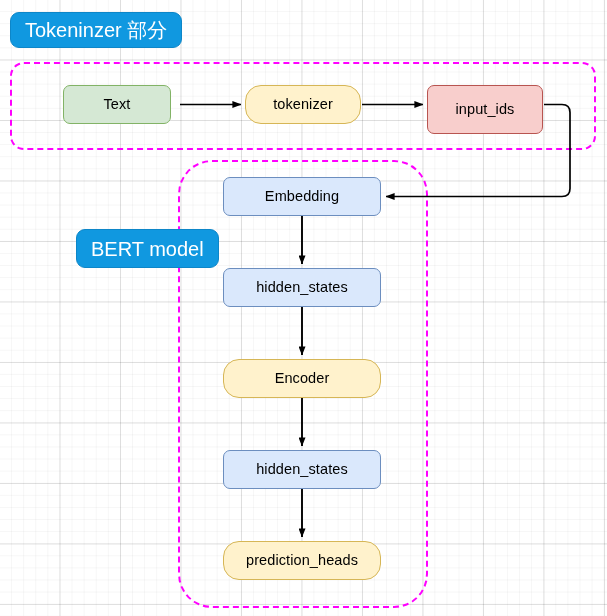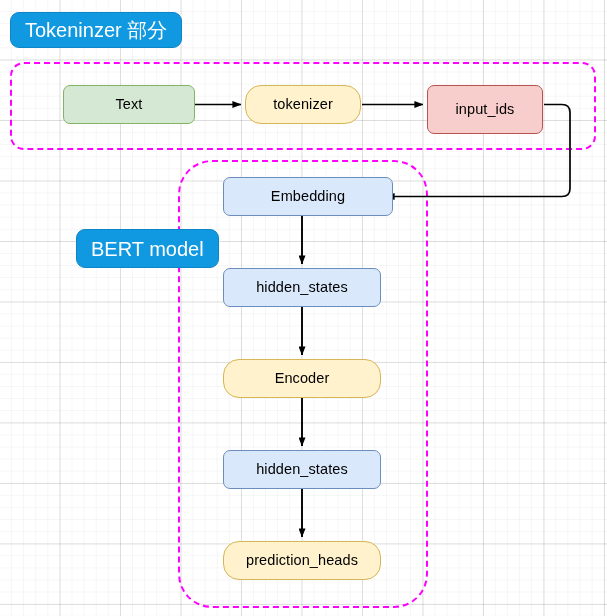--- a/index.html
+++ b/index.html
@@ -71,24 +71,24 @@
     color: #000000;
     line-height: 1;
     white-space: nowrap;
     letter-spacing: 0.1px;
   }
   .node.green  { background: #d5e8d4; border-color: #82b366; }
   .node.yellow { background: #fff2cc; border-color: #d6b656; border-radius: 16px; }
   .node.red    { background: #f8cecc; border-color: #b85450; }
   .node.blue   { background: #dae8fc; border-color: #6c8ebf; }
 
-  #node-text            { left: 63px;  top: 85px;  width: 132px; height: 39px; }
+  #node-text            { left: 63px;  top: 85px;  width: 108px; height: 39px; }
   #node-tokenizer       { left: 245px; top: 85px;  width: 116px; height: 39px; }
   #node-input-ids       { left: 427px; top: 85px;  width: 116px; height: 49px; }
-  #node-embedding       { left: 223px; top: 177px; width: 170px; height: 39px; }
+  #node-embedding       { left: 223px; top: 177px; width: 158px; height: 39px; }
   #node-hidden-states-1 { left: 223px; top: 268px; width: 158px; height: 39px; }
   #node-encoder         { left: 223px; top: 359px; width: 158px; height: 39px; }
   #node-hidden-states-2 { left: 223px; top: 450px; width: 158px; height: 39px; }
   #node-prediction-heads{ left: 223px; top: 541px; width: 158px; height: 39px; }
 
   
   .badge {
     position: absolute;
     box-sizing: border-box;
     background: #1098e0;

